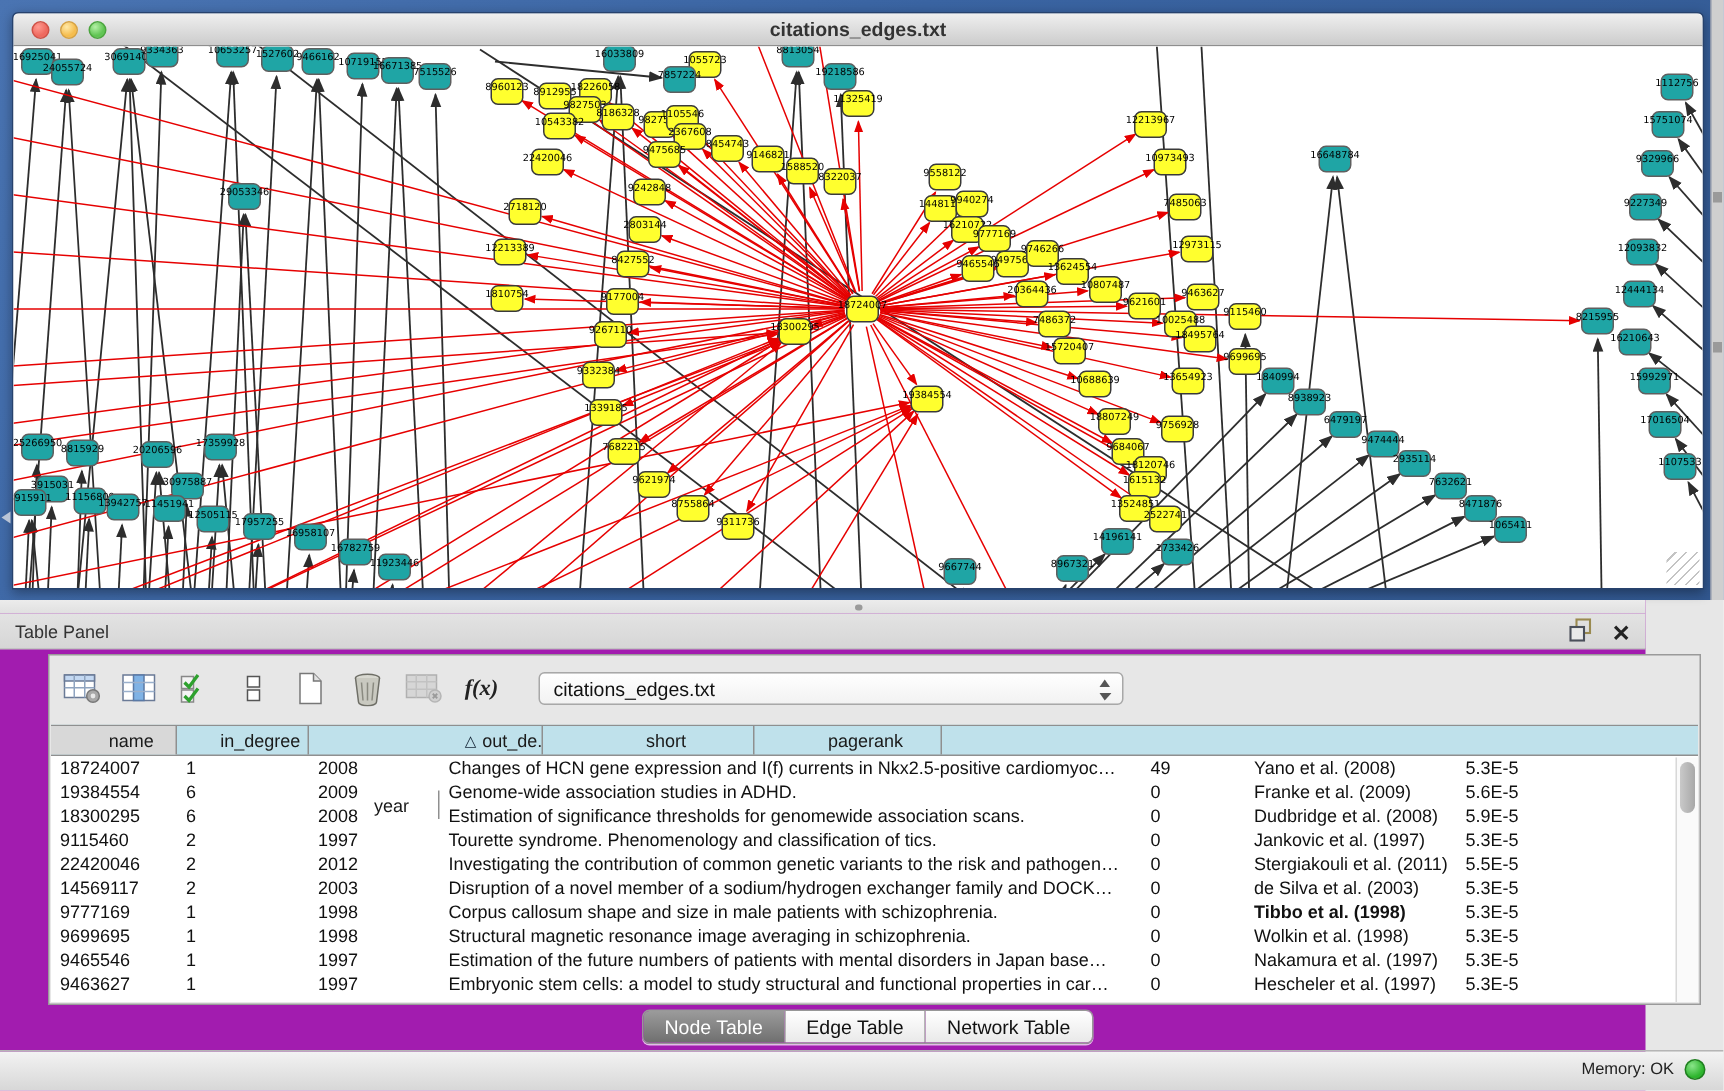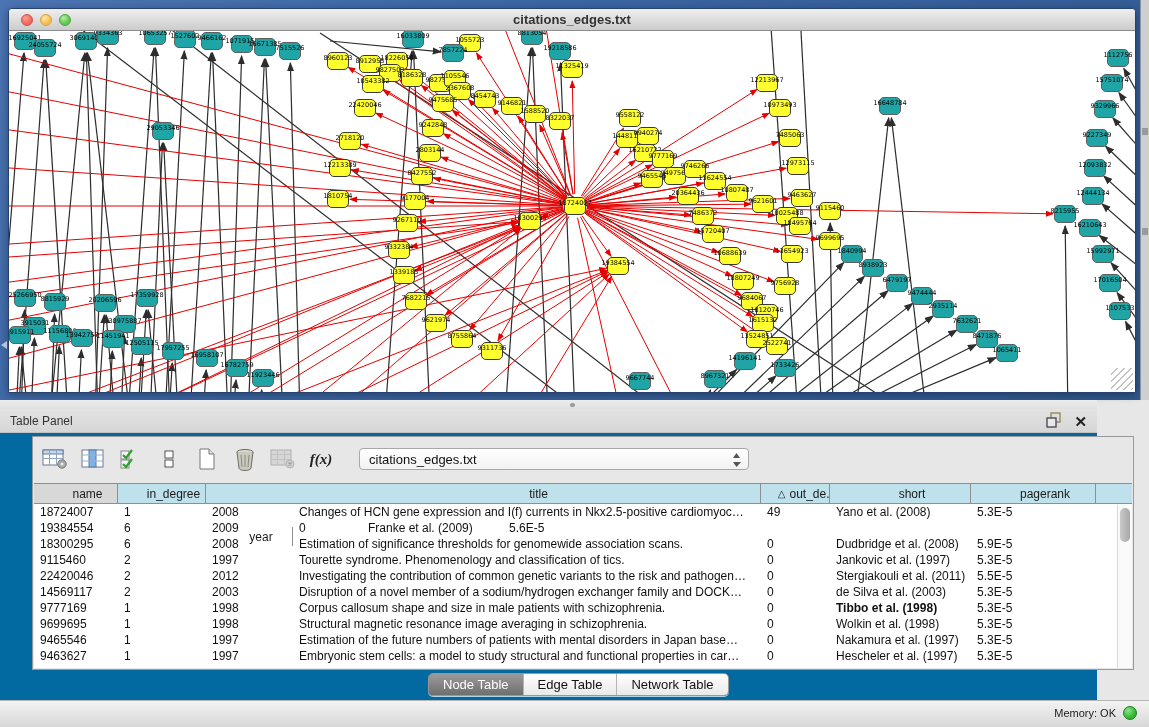--- a/index.html
+++ b/index.html
@@ -17,21 +17,21 @@
   .lights { position:absolute; left:12px; top:5px; display:flex; gap:7px; }
   .light { width:12px; height:12px; border-radius:50%; }
   .light.red { background:radial-gradient(circle at 35% 30%,#ff9a90,#ee6a5f 60%); border:1px solid #ce5146; }
   .light.yellow { background:radial-gradient(circle at 35% 30%,#ffe9a8,#f5bd4f 60%); border:1px solid #d6a243; }
   .light.green { background:radial-gradient(circle at 35% 30%,#b4f0a6,#61c554 60%); border:1px solid #4ba53e; }
   .graph-content { position:relative; width:1126px; height:361px; background:#ffffff; overflow:hidden; }
   .resize-grip { position:absolute; right:2px; bottom:2px; width:22px; height:22px;
     background:repeating-linear-gradient(135deg,transparent 0 4px,#b5b5b5 4px 5px); opacity:.8; }
 
   
-  .table-panel { position:absolute; left:0; top:400px; width:1097px; height:327px; background:#0369a1; }
+  .table-panel { position:absolute; left:0; top:400px; width:1097px; height:327px; background:#a21caf; }
   .split-divider { height:9px; background:linear-gradient(#ececec,#e0e0e0); position:relative; }
   .split-divider .dot { position:absolute; left:570px; top:3px; width:5px; height:4px; border-radius:2px; background:#9a9a9a; }
   .panel-titlebar { height:24px; background:linear-gradient(#e3e3e3,#d6d6d6); border-bottom:1px solid #c2c2c2; position:relative; display:flex; align-items:center; }
   .panel-titlebar .ptitle { font-size:12px; color:#333; padding-left:10px; }
   .ptb-icons { position:absolute; right:10px; top:3px; display:flex; gap:12px; align-items:center; }
   .close-x { font-size:15px; font-weight:bold; color:#222; line-height:16px; cursor:default; }
 
   .table-container { position:absolute; left:32px; top:36px; width:1102px; height:234px; border:1px solid #9a9a9a; background:#e7e7e7; }
   .toolbar { height:44px; display:flex; align-items:center; gap:10px; padding-left:8px; }
   .tbtn { display:flex; align-items:center; justify-content:center; width:28px; height:28px; }
@@ -589,23 +589,20 @@
         <div class="grid-header" id="grid-header">
             <div class="gh-cell gray" style="width: 84px;">
               <span>name</span>
             </div>
             <div class="gh-cell" style="width: 88px;">
               <span>in_degree</span>
             </div>
             <div class="gh-cell" style="width: 87px; margin-top: 43px;">
               <span>year</span>
             </div>
-            <div class="gh-cell" style="width: 468px;">
-              <span>title</span>
-            </div>
             <div class="gh-cell" style="width: 69px;">
               <span class="sort-glyph">△</span>
               <span>out_de...</span>
             </div>
             <div class="gh-cell" style="width: 141px;">
               <span>short</span>
             </div>
             <div class="gh-cell" style="width: 125px;">
               <span>pagerank</span>
             </div>
@@ -617,20 +614,21 @@
               <div class="gr-cell" style="width: 87px;">2008</div>
               <div class="gr-cell" style="width: 468px;">Changes of HCN gene expression and I(f) currents in Nkx2.5-positive cardiomyoc…</div>
               <div class="gr-cell" style="width: 69px;">49</div>
               <div class="gr-cell" style="width: 141px;">Yano et al. (2008)</div>
               <div class="gr-cell" style="width: 125px;">5.3E-5</div>
             </div>
             <div class="grid-row">
               <div class="gr-cell" style="width: 84px;">19384554</div>
               <div class="gr-cell" style="width: 88px;">6</div>
               <div class="gr-cell" style="width: 87px;">2009</div>
+              <div class="gr-cell" style="width: 468px;">Genome-wide association studies in ADHD.</div>
               <div class="gr-cell" style="width: 69px;">0</div>
               <div class="gr-cell" style="width: 141px;">Franke et al. (2009)</div>
               <div class="gr-cell" style="width: 125px;">5.6E-5</div>
             </div>
             <div class="grid-row">
               <div class="gr-cell" style="width: 84px;">18300295</div>
               <div class="gr-cell" style="width: 88px;">6</div>
               <div class="gr-cell" style="width: 87px;">2008</div>
               <div class="gr-cell" style="width: 468px;">Estimation of significance thresholds for genomewide association scans.</div>
               <div class="gr-cell" style="width: 69px;">0</div>

